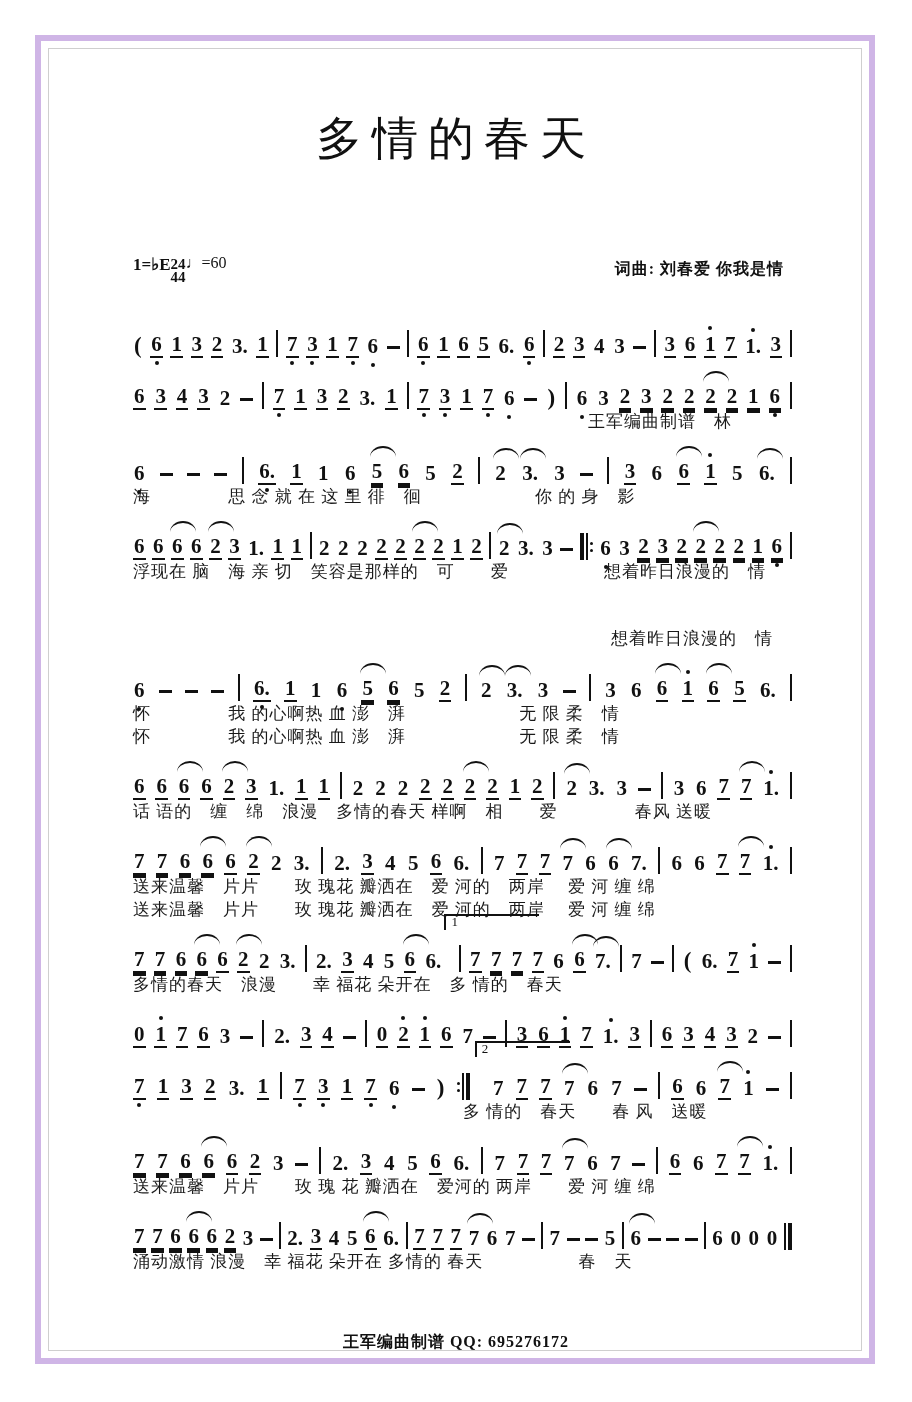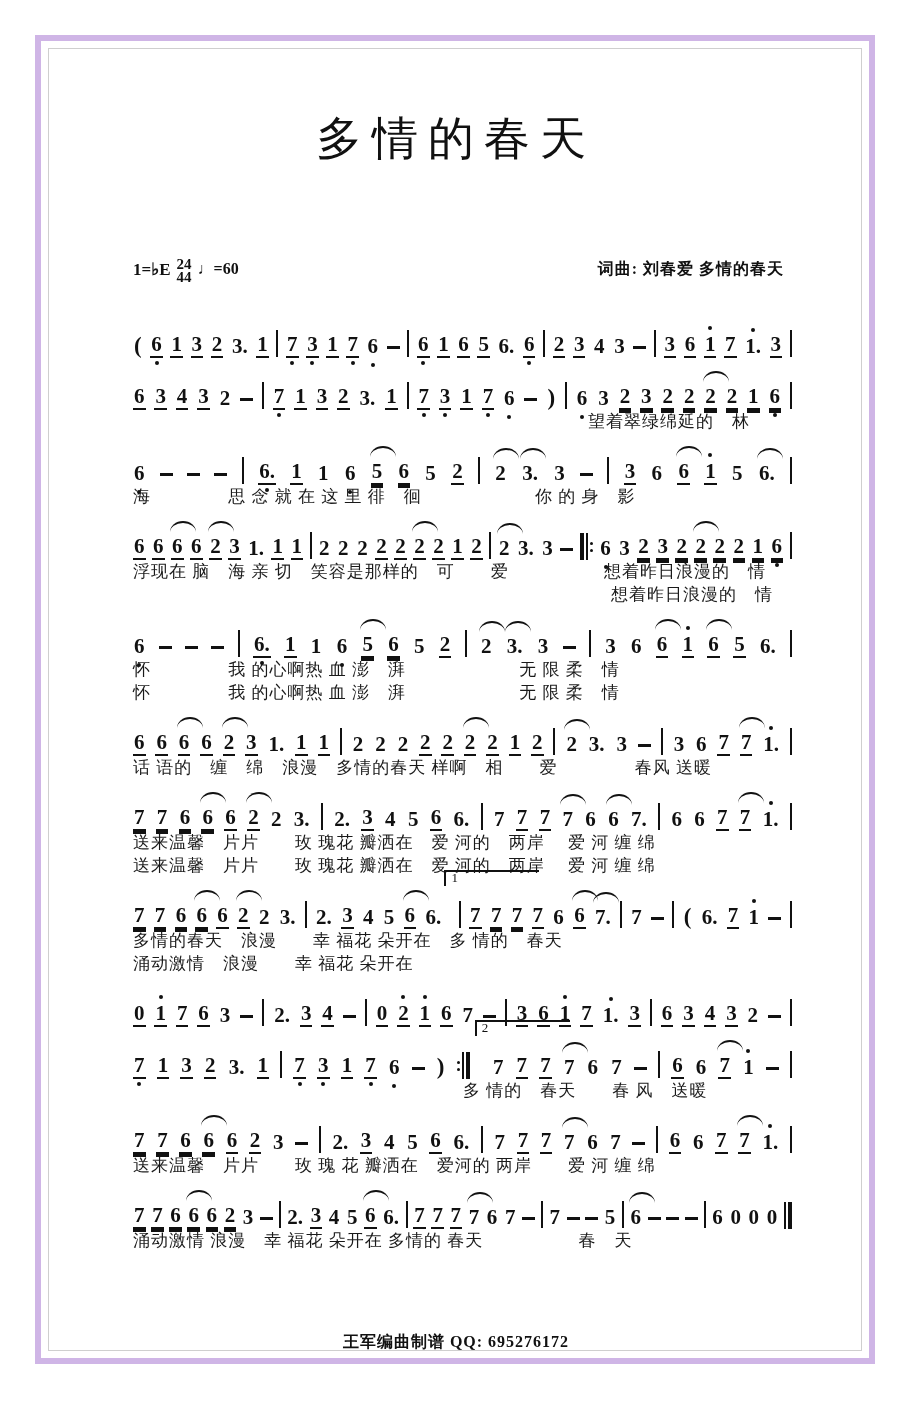--- a/index.html
+++ b/index.html
@@ -7,24 +7,24 @@
         font-family:"Liberation Serif",serif;color:#111;}
   
   .frame-outer{position:absolute;left:35px;top:35px;right:37px;bottom:38px;
                border:6px solid #cfb5e6;pointer-events:none;}
   .frame-inner{position:absolute;left:48px;top:48px;right:50px;bottom:51px;
                border:1px solid #cfcfcf;pointer-events:none;}
   .title{position:absolute;top:108px;left:0;width:100%;text-align:center;
          font-size:46px;letter-spacing:10px;font-weight:400;}
   .meta{position:absolute;top:254px;left:133px;right:128px;display:flex;
         justify-content:space-between;align-items:center;}
-  .keysig{display:flex;align-items:center;gap:6px;font-size:17px;font-weight:700;}
+  .keysig{display:flex;font-size:17px;font-weight:700;}
   .meter{display:inline-flex;flex-direction:column;text-align:center;
          font-size:15px;line-height:13px;font-weight:700;}
-  .tempo{font-size:16px;font-weight:700;}
+  .tempo{font-size:16px;font-weight:400;}
   .credit{font-size:16px;font-weight:700;letter-spacing:1px;}
   
   .score{position:absolute;top:316px;left:133px;width:659px;}
   .sys{margin-bottom:10px;}
   .notes{display:flex;justify-content:space-between;align-items:flex-end;
          height:42px;position:relative;}
   .tok{position:relative;display:inline-block;font-weight:700;font-size:21px;
        line-height:23px;padding:0 1px;}
   .u1{border-bottom:2px solid #111;}
   .u2{border-bottom:2px solid #111;box-shadow:0 3px 0 0 #111;}
@@ -64,21 +64,21 @@
       <span>1=♭E</span>
       <span id="meters"><span class="meter">
             <span>2</span>
             <span>4</span>
           </span><span class="meter">
             <span>4</span>
             <span>4</span>
           </span></span>
       <span class="tempo">♩=60</span>
     </div>
-    <div class="credit">词曲: 刘春爱 多情的春天</div>
+    <div class="credit">词曲: 刘春爱 你我是情</div>
   </div>
 
   <div class="score" id="systems">
       <div class="sys">
         <div class="notes">
           <span class="tok paren">(</span>
           <span class="tok u1">6<i class="db"></i></span>
           <span class="tok u1">1</span>
           <span class="tok u1">3</span>
           <span class="tok u1">2</span>
@@ -143,21 +143,21 @@
           <span class="tok u2">2</span>
           <span class="tok u2">3</span>
           <span class="tok u2">2</span>
           <span class="tok u2">2</span>
           <span class="tok u2">2<i class="arc"></i></span>
           <span class="tok u2">2</span>
           <span class="tok u2">1</span>
           <span class="tok u2">6<i class="db"></i></span>
           <span class="bar"></span>
         </div>
-        <div class="lyr" style="padding-left: 455px;">望着翠绿绵延的　林</div>
+        <div class="lyr" style="padding-left: 455px;">王军编曲制谱　林</div>
       </div>
       <div class="sys">
         <div class="notes">
           <span class="tok">6<i class="db"></i></span>
           <span class="dash"></span>
           <span class="dash"></span>
           <span class="dash"></span>
           <span class="bar"></span>
           <span class="tok u1">6.<i class="db"></i></span>
           <span class="tok u1">1</span>
@@ -223,21 +223,21 @@
           <span class="tok u2">3</span>
           <span class="tok u2">2</span>
           <span class="tok u2">2<i class="arc"></i></span>
           <span class="tok u2">2</span>
           <span class="tok u2">2</span>
           <span class="tok u2">1</span>
           <span class="tok u2">6<i class="db"></i></span>
           <span class="bar"></span>
         </div>
         <div class="lyr">浮现在 脑　海 亲 切　笑容是那样的　可　　爱　　　　　 想着昨日浪漫的　情</div>
-        <div class="lyr" style="padding-left: 478px;">想着昨日浪漫的　情</div>
+        <div class="lyr" style="padding-left: 478px; margin-top: 44px;">想着昨日浪漫的　情</div>
       </div>
       <div class="sys">
         <div class="notes">
           <span class="tok">6<i class="db"></i></span>
           <span class="dash"></span>
           <span class="dash"></span>
           <span class="dash"></span>
           <span class="bar"></span>
           <span class="tok u1">6.<i class="db"></i></span>
           <span class="tok u1">1</span>
@@ -370,21 +370,20 @@
           <span class="dash"></span>
           <span class="bar"></span>
           <span class="tok paren">(</span>
           <span class="tok">6.</span>
           <span class="tok u1">7</span>
           <span class="tok">1<i class="da"></i></span>
           <span class="dash"></span>
           <span class="bar"></span>
         </div>
         <div class="lyr">多情的春天　浪漫　　幸 福花 朵开在　多 情的　春天</div>
-        <div class="lyr">涌动激情　浪漫　　幸 福花 朵开在</div>
       </div>
       <div class="sys">
         <div class="notes">
           <span class="tok u1">0</span>
           <span class="tok u1">1<i class="da"></i></span>
           <span class="tok u1">7</span>
           <span class="tok u1">6</span>
           <span class="tok">3</span>
           <span class="dash"></span>
           <span class="bar"></span>

